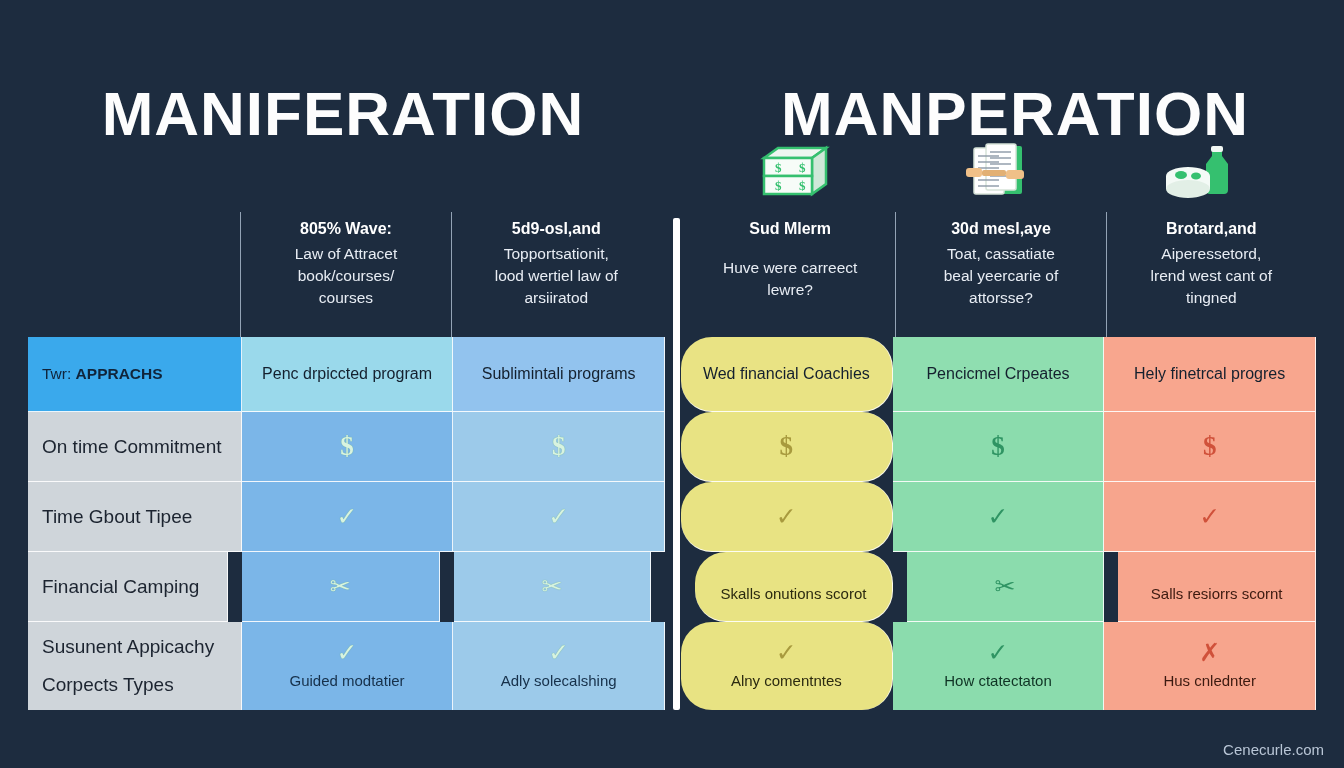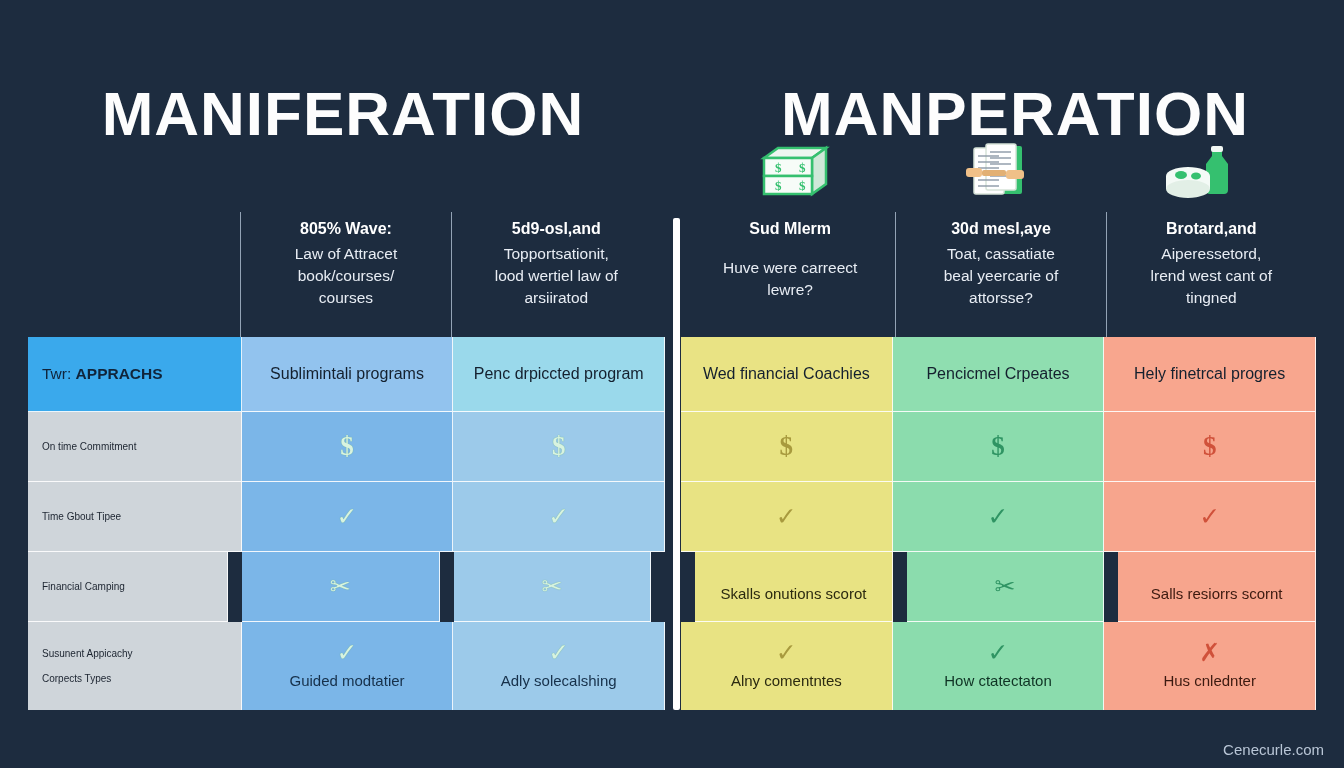--- a/index.html
+++ b/index.html
@@ -129,21 +129,21 @@
     border-bottom: 1.5px solid rgba(255,255,255,0.9);
     padding: 2px 8px;
   }
   .cell.label {
     width: 216px;
     align-items: flex-start;
     text-align: left;
     padding-left: 14px;
     background: #cfd5da;
     color: #1c2430;
-    font-size: 10px;
+    font-size: 19px;
   }
   .cell.gapcell {
     width: 14px;
     background: transparent;
     border-right: none;
     border-bottom: none;
   }
   .cell.data { width: 214px; }
 
   .hdr-row .cell {
@@ -161,21 +161,21 @@
   .h-head { height: 75px; }
   .h-r1 { height: 70px; }
   .h-r2 { height: 70px; }
   .h-r3 { height: 70px; gap: 14px; }
   .h-r4 { height: 88px; border-bottom: none; }
   .h-r4 .cell { border-bottom: none; }
 
   
   .c1 { background: #7bb6e8; color: #16304a; }
   .c2 { background: #9ccaea; color: #16304a; }
-  .c3 { background: #e8e383; color: #2b2a10; }
+  .c3 { background: #e8e383; color: #2b2a10; border-radius: 31px; }
   .c4 { background: #8bdcad; color: #0f3324; text-align: right; }
   .c5 { background: #f7a58d; color: #3c1a10; }
 
   .hdr-row .c1 { background: #92c3ee; }
   .hdr-row .c2 { background: #9ad9eb; }
   .hdr-row .c3 { background: #e9e384; }
   .hdr-row .c4 { background: #8fdeb0; }
   .hdr-row .c5 { background: #f8a68e; }
 
   .glyph {
@@ -307,22 +307,22 @@
 </div>
 
 <div class="mid-divider"></div>
 
 <div class="table">
 
   <div class="trow hdr-row h-head">
     <div class="cell label">
       <div><span>Twr: </span><b>APPRACHS</b></div>
     </div>
+    <div class="cell data c2">Penc drpiccted program</div>
     <div class="cell data c1">Sublimintali programs</div>
-    <div class="cell data c2">Penc drpiccted program</div>
     <div class="cell gapcell"></div>
     <div class="cell data c3">Wed financial Coachies</div>
     <div class="cell data c4">Pencicmel Crpeates</div>
     <div class="cell data c5">Hely finetrcal progres</div>
   </div>
 
   <div class="trow h-r1">
     <div class="cell label">On time Commitment</div>
     <div class="cell data c1">
       <span class="glyph g-pale">$</span>

